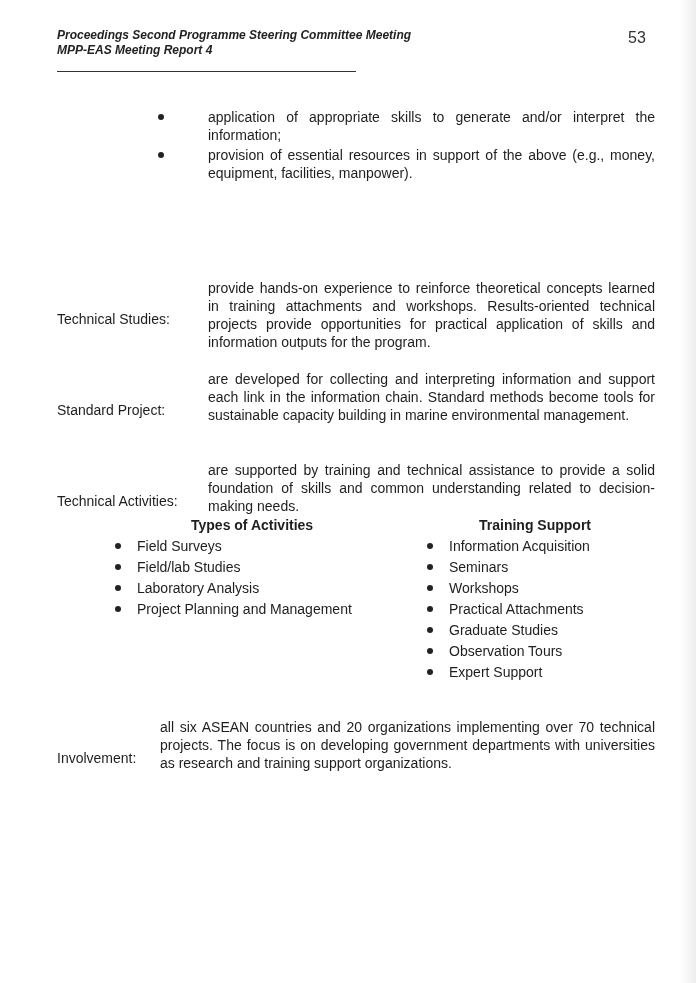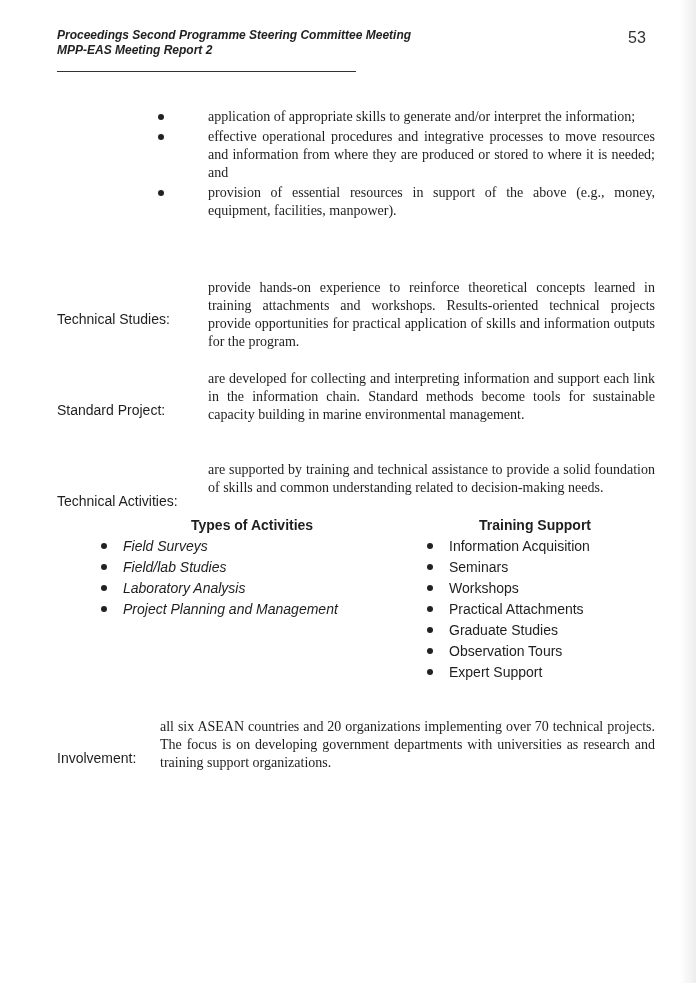--- a/index.html
+++ b/index.html
@@ -20,21 +20,21 @@
     }
     .page-number {
       position: absolute; left: 628px; top: 29px;
       font-size: 16px; color: #333;
     }
     .header-rule {
       position: absolute; left: 57px; top: 71px; width: 299px; height: 1px;
       background: #333;
     }
     .text {
-      font-size: 14px; line-height: 18px; text-align: justify; font-family: Liberation Serif, serif;
+      font-size: 14px; line-height: 18px; text-align: justify;
     }
     .bullets {
       position: absolute; left: 150px; top: 108px; width: 505px;
     }
     .bullet-item { position: relative; padding-left: 58px; margin-bottom: 2px; }
     .bullet-dot {
       position: absolute; left: 8px; top: 6px; width: 6px; height: 6px;
       border-radius: 50%; background: #222;
     }
     .def {
@@ -58,33 +58,29 @@
     .involvement { position: absolute; left: 57px; top: 701px; width: 598px; }
     .involvement .def-body { margin-left: 103px; }
   </style>
 </head>
 <body>
 
 <div class="page-shade"></div>
 
 <div class="header-title">
   <div>Proceedings Second Programme Steering Committee Meeting</div>
-  <div>MPP-EAS Meeting Report 2</div>
+  <div>MPP-EAS Meeting Report 4</div>
 </div>
 <div class="page-number">53</div>
 <div class="header-rule"></div>
 
 <div class="bullets">
   <div class="bullet-item text">
     <span class="bullet-dot"></span>
     <span>application of appropriate skills to generate and/or interpret the information;</span>
-  </div>
-  <div class="bullet-item text">
-    <span class="bullet-dot"></span>
-    <span>effective operational procedures and integrative processes to move resources and information from where they are produced or stored to where it is needed; and</span>
   </div>
   <div class="bullet-item text">
     <span class="bullet-dot"></span>
     <span>provision of essential resources in support of the above (e.g., money, equipment, facilities, manpower).</span>
   </div>
 </div>
 
 <div class="def" style="top:262px;">
   <span class="def-term">Technical Studies:</span>
   <div class="def-body text">provide hands-on experience to reinforce theoretical concepts learned in training attachments and workshops.  Results-oriented technical projects provide opportunities for practical application of skills and information outputs for the program.</div>
@@ -94,21 +90,21 @@
   <span class="def-term">Standard Project:</span>
   <div class="def-body text">are developed for collecting and interpreting information and support each link in the information chain.  Standard methods become tools for sustainable capacity building in marine environmental management.</div>
 </div>
 
 <div class="def" style="top:444px;">
   <span class="def-term">Technical Activities:</span>
   <div class="def-body text">are supported by training and technical assistance to provide a solid foundation of skills and common understanding related to decision-making needs.</div>
 </div>
 
 <div class="columns-heading" style="left:191px; top:516px;">Types of Activities</div>
-<div class="col-list" style="left:99px; top:536px;font-style:italic;">
+<div class="col-list" style="left:113px; top:536px;">
   <div class="col-item"><span class="bullet-dot"></span><span>Field Surveys</span></div>
   <div class="col-item"><span class="bullet-dot"></span><span>Field/lab Studies</span></div>
   <div class="col-item"><span class="bullet-dot"></span><span>Laboratory Analysis</span></div>
   <div class="col-item"><span class="bullet-dot"></span><span>Project Planning and Management</span></div>
 </div>
 
 <div class="columns-heading" style="left:479px; top:516px;">Training Support</div>
 <div class="col-list" style="left:425px; top:536px;">
   <div class="col-item"><span class="bullet-dot"></span><span>Information Acquisition</span></div>
   <div class="col-item"><span class="bullet-dot"></span><span>Seminars</span></div>

